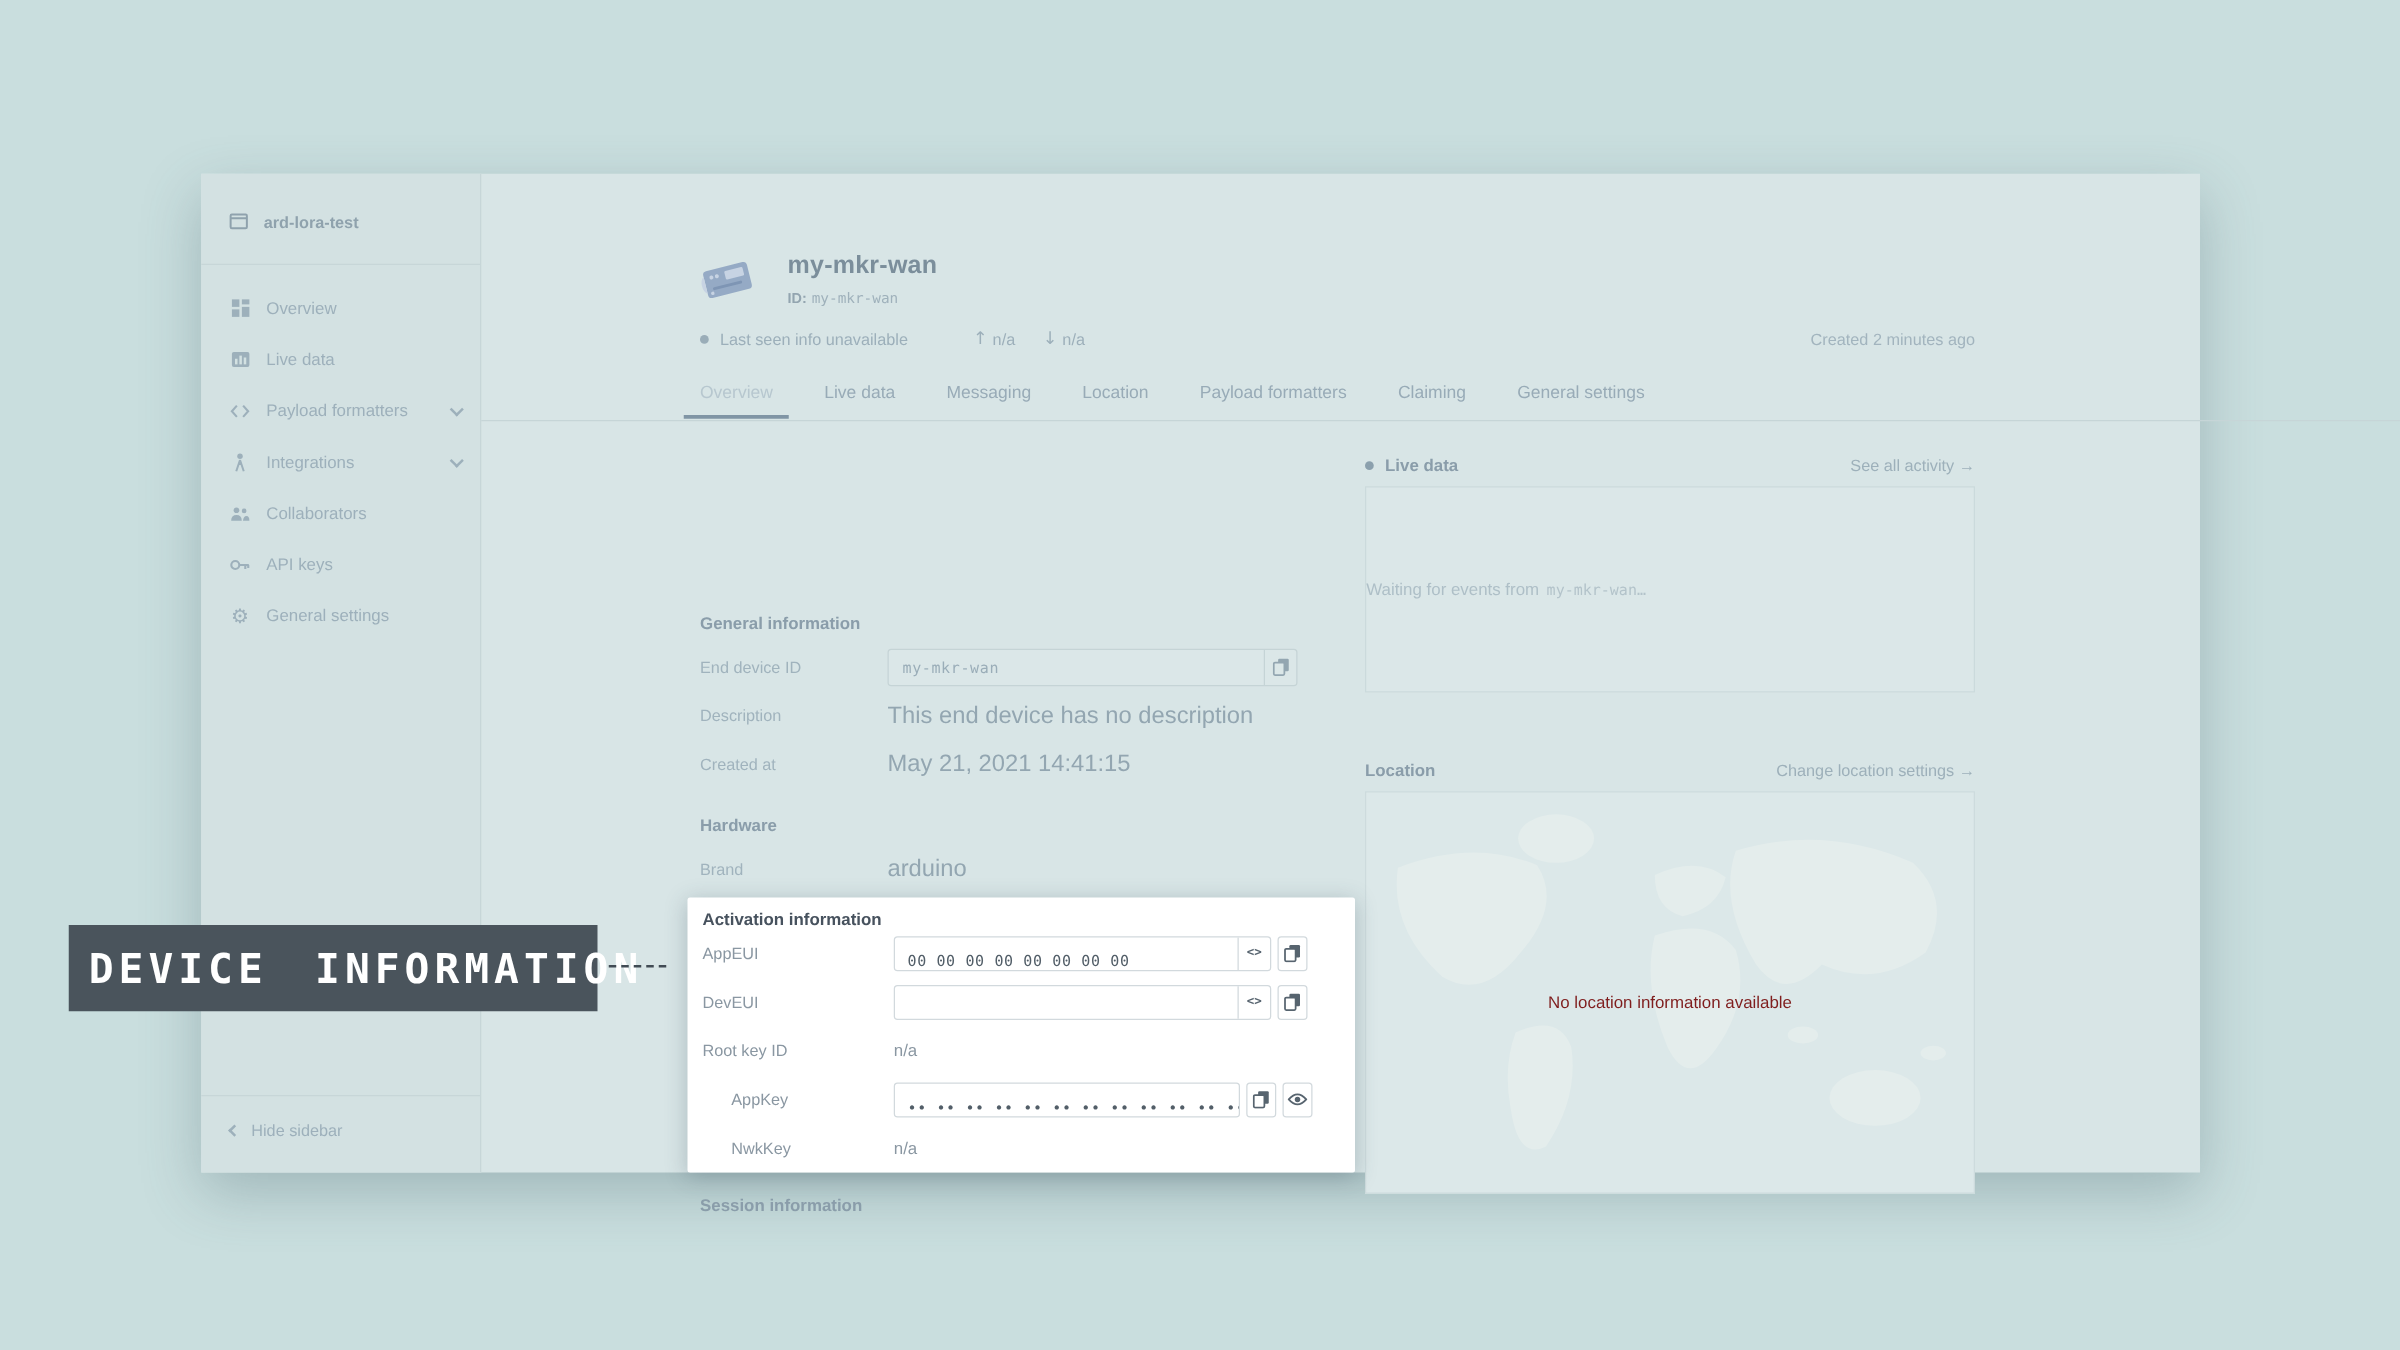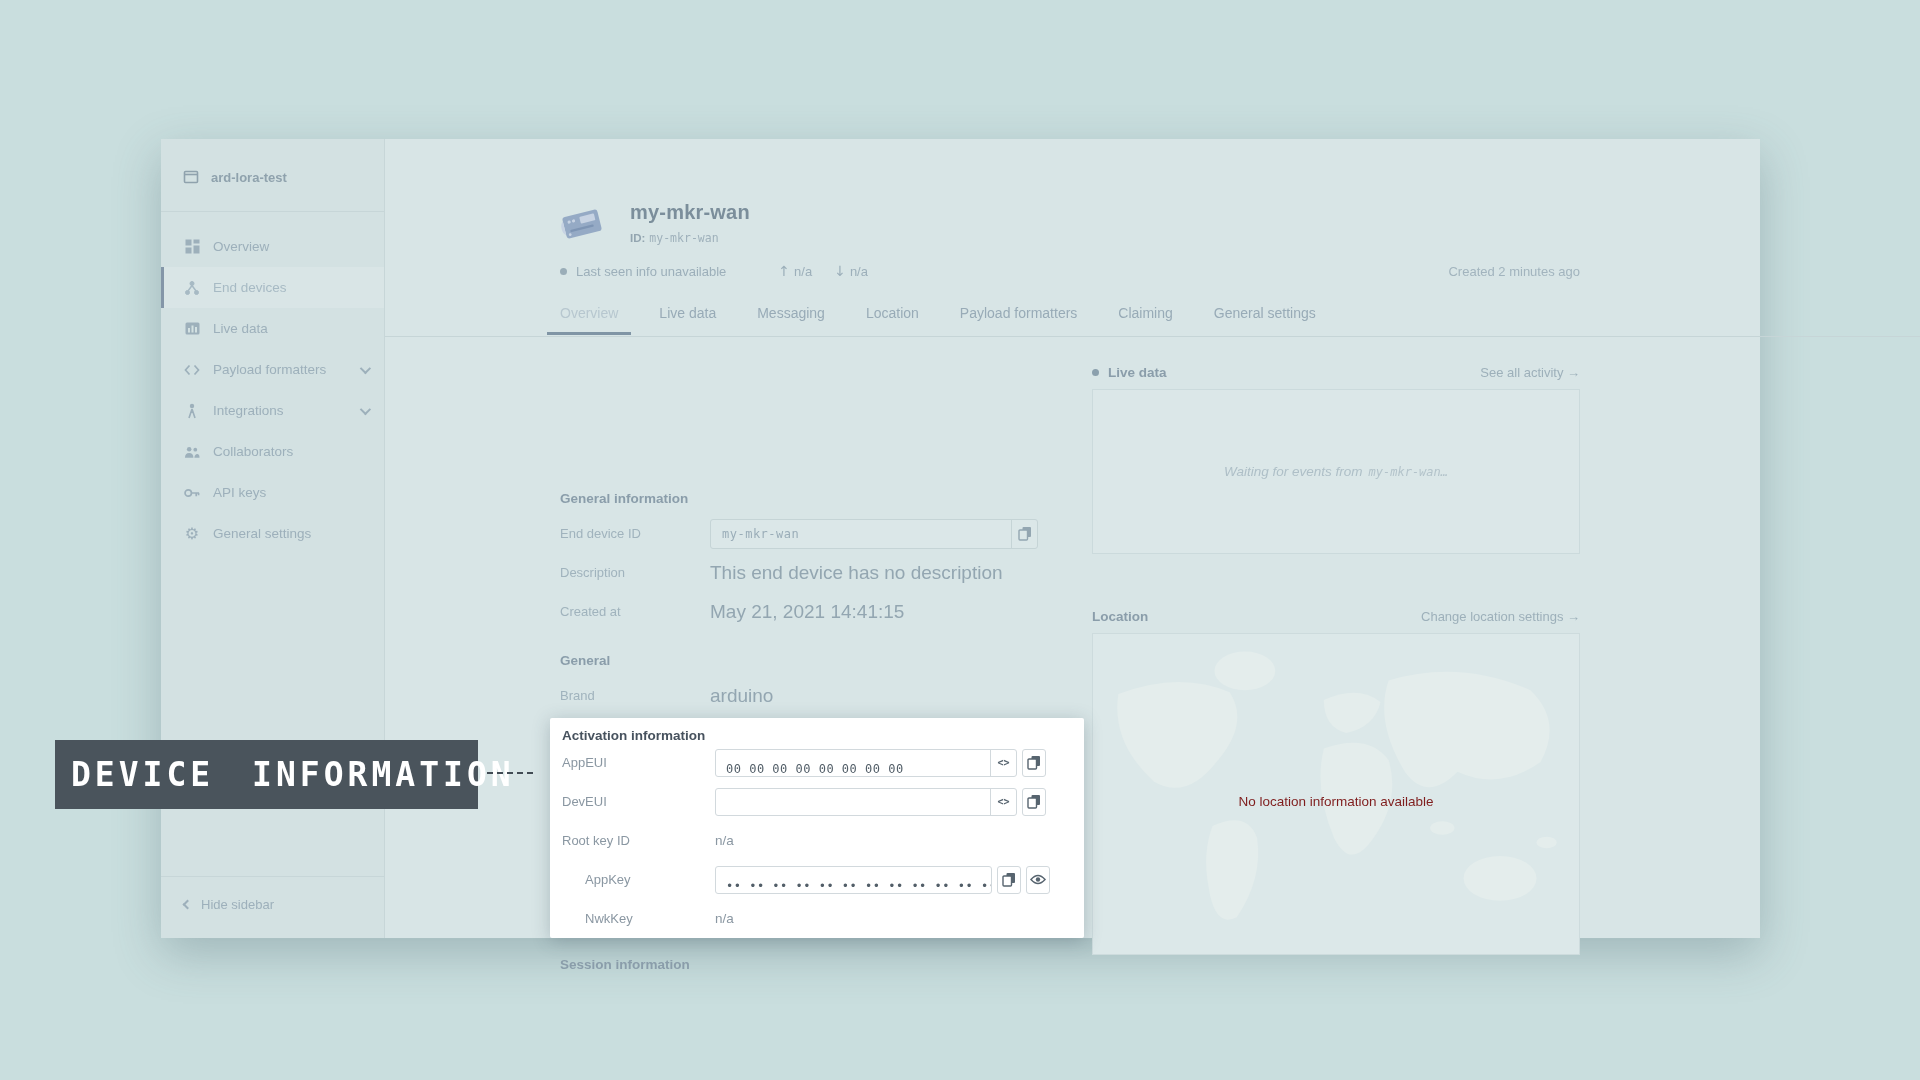--- a/index.html
+++ b/index.html
@@ -148,22 +148,22 @@
 
   
   .rightcol { position:absolute; left:539px; top:160px; width:488px; }
   .panel-head { display:flex; align-items:center; margin-bottom:9px; }
   .panel-title { font-size:13.5px; font-weight:bold; color:#8a9daa; display:flex; align-items:center; }
   .panel-title .dot { width:7px; height:7px; background:#8ba0ad; margin-right:9px; }
   .panel-action { margin-left:auto; font-size:13px; color:#9db0ba; cursor:pointer; }
   .livedata-head { margin-top:20px; }
   .livedata-panel {
     height:165px; background:#dbe7e8; border:1px solid #cbdadc;
-    display:flex; align-items:center; justify-content:center;
-    font-size:13.5px; color:#aebfc7;font-style:italic;
+    display:flex; align-items:center; 
+    font-size:13.5px; color:#aebfc7;
   }
   .livedata-panel .mono { font-size:12px; color:#b3c3ca; margin-left:6px; }
   .location-head { margin-top:55px; }
   .map-panel {
     position:relative; height:322px; background:#dce8e9; border:1px solid #cddbdd; overflow:hidden;
   }
   .map-panel svg { position:absolute; inset:0; width:100%; height:100%; }
   .map-empty {
     position:absolute; left:0; right:0; top:160px; text-align:center;
     font-size:13.5px; color:#7f1d1d;
@@ -207,31 +207,20 @@
       <div class="nav-item">
         <span class="nav-icon">
           <svg width="15" height="15" viewBox="0 0 15 15">
               <rect x="0.5" y="0.5" width="6" height="6" fill="#9db0bb"></rect>
               <rect x="8.5" y="0.5" width="6" height="4" fill="#9db0bb"></rect>
               <rect x="0.5" y="8.5" width="6" height="6" fill="#9db0bb"></rect>
               <rect x="8.5" y="6.5" width="6" height="8" fill="#9db0bb"></rect>
             </svg>
         </span>
         <span>Overview</span>
-      </div>
-      <div class="nav-item active">
-        <span class="nav-icon">
-          <svg width="16" height="16" viewBox="0 0 16 16" stroke="#a7bac4" fill="#a7bac4">
-              <circle cx="8" cy="3.5" r="2"></circle>
-              <circle cx="3.5" cy="12.5" r="2"></circle>
-              <circle cx="12.5" cy="12.5" r="2"></circle>
-              <path d="M8 5.5 L4 11 M8 5.5 L12 11" fill="none" stroke-width="1.5"></path>
-            </svg>
-        </span>
-        <span>End devices</span>
       </div>
       <div class="nav-item">
         <span class="nav-icon">
           <svg width="15" height="15" viewBox="0 0 15 15">
               <rect x="0.5" y="1.5" width="14" height="12" rx="1.5" fill="#9db0bb"></rect>
               <rect x="3" y="7" width="2" height="4.5" fill="#d3e1e2"></rect>
               <rect x="6.5" y="4.5" width="2" height="7" fill="#d3e1e2"></rect>
               <rect x="10" y="6" width="2" height="5.5" fill="#d3e1e2"></rect>
             </svg>
         </span>
@@ -355,21 +344,21 @@
           <span class="lbl">Description</span>
           <span class="val">This end device has no description</span>
         </div>
         <div class="frow">
           <span class="lbl">Created at</span>
           <span class="val">May 21, 2021 14:41:15</span>
         </div>
       </section>
 
       <section class="hw-sec">
-        <div class="sec-heading">General</div>
+        <div class="sec-heading">Hardware</div>
         <div class="frow">
           <span class="lbl">Brand</span>
           <span class="val">arduino</span>
         </div>
         <div class="frow">
           <span class="lbl">Model</span>
           <span class="val">mkr-wan-1310</span>
         </div>
         <div class="frow">
           <span class="lbl">Hardware version</span>

